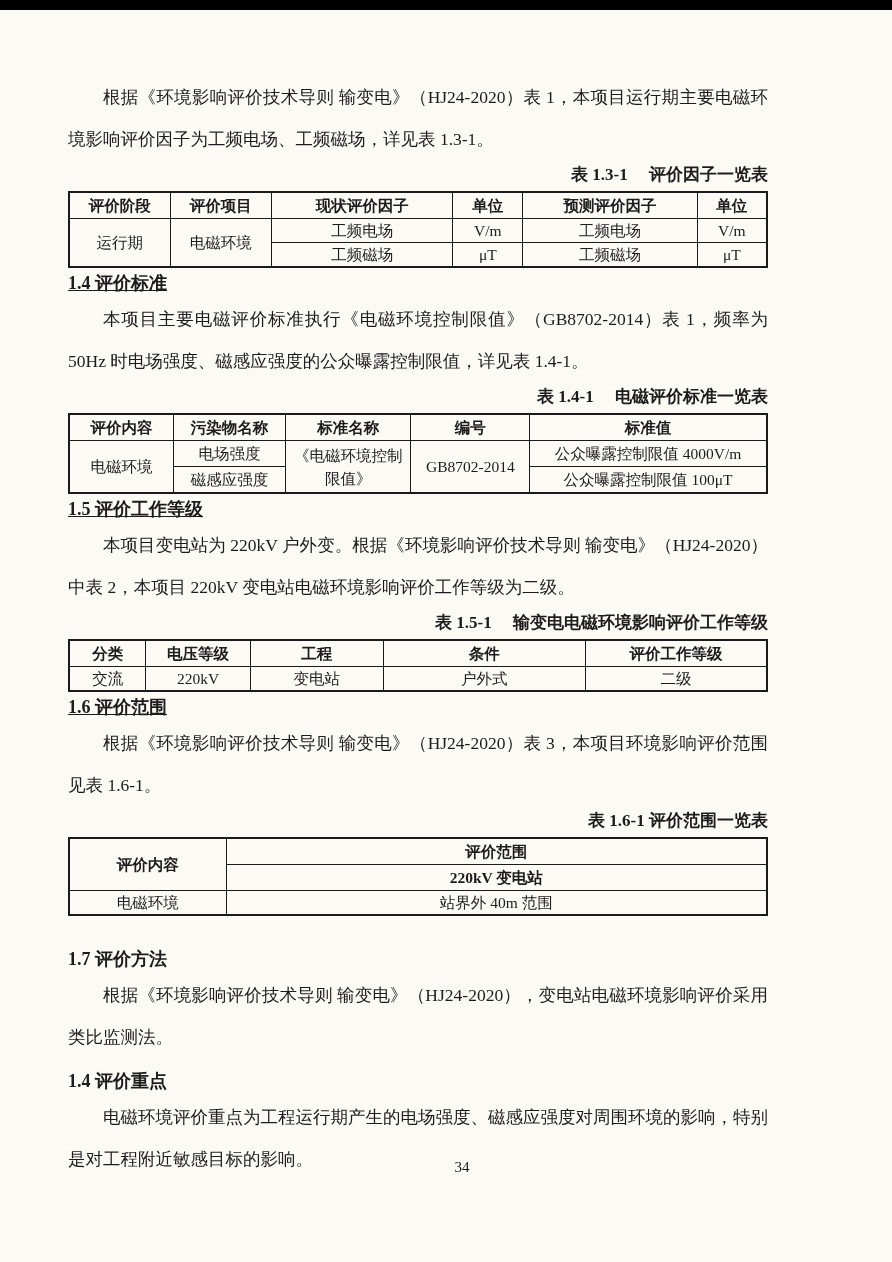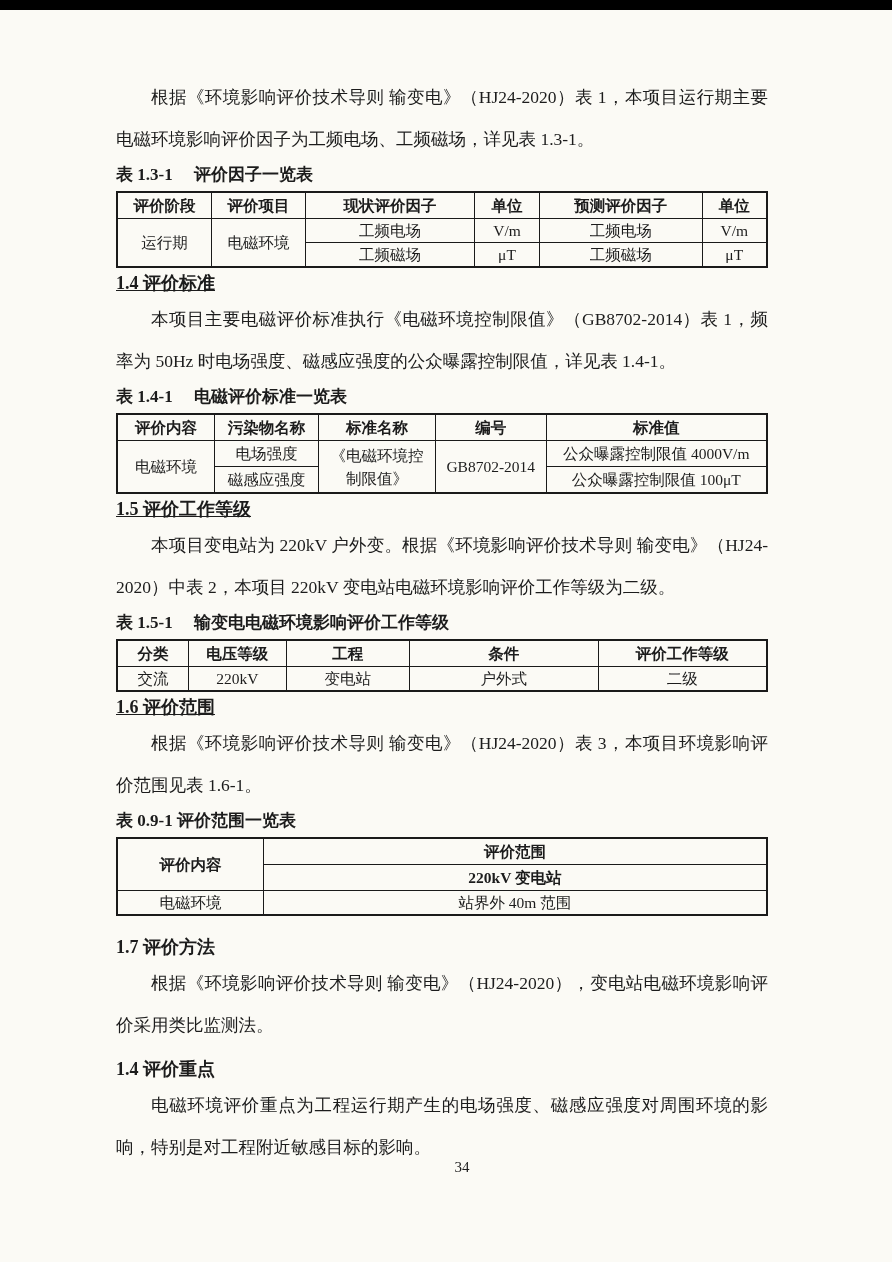--- a/index.html
+++ b/index.html
@@ -11,39 +11,39 @@
     color: #1c1c1c;
     position: relative;
     overflow: hidden;
   }
   .top-bar {
     width: 892px;
     height: 10px;
     background: #000;
   }
   .page {
-    padding: 66px 124px 0 116px;
+    padding: 66px 124px 0 68px;
   }
   p.body-text {
     font-size: 17.5px;
     line-height: 42px;
     text-indent: 2em;
     text-align: justify;
     margin: 0;
   }
   h2.section-heading {
     font-size: 18px;
     font-weight: bold;
     margin: 0;
     line-height: 30px;
   }
   .caption {
     font-size: 17px;
     font-weight: bold;
-    text-align: left;
+    text-align: right;
     line-height: 26px;
     margin: 2px 0 3px 0;
   }
   table {
     width: 100%;
     border-collapse: collapse;
     table-layout: fixed;
     font-size: 15.5px;
     border: 2px solid #1a1a1a;
   }
@@ -174,42 +174,42 @@
       <td>变电站</td>
       <td>户外式</td>
       <td>二级</td>
     </tr>
   </tbody>
     </table>
 
   <h2 class="section-heading mt-table-gap">1.6 评价范围</h2>
   <p class="body-text mt-para-gap">根据《环境影响评价技术导则 输变电》（HJ24-2020）表 3，本项目环境影响评价范围见表 1.6-1。</p>
 
-  <div class="caption">表 0.9-1  评价范围一览表</div>
+  <div class="caption">表 1.6-1  评价范围一览表</div>
   <table>
     <colgroup>
       <col style="width:22.5%">
         <col style="width:77.5%">
     </colgroup>
     <tbody>
         <tr>
       <th rowspan="2">评价内容</th>
       <th>评价范围</th>
     </tr>
     <tr>
       <th>220kV 变电站</th>
     </tr>
     <tr>
       <td>电磁环境</td>
       <td>站界外 40m 范围</td>
     </tr>
   </tbody>
     </table>
 
-  <h2 class="section-heading" style="margin-top:16px">1.7 评价方法</h2>
+  <h2 class="section-heading" style="margin-top:28px">1.7 评价方法</h2>
   <p class="body-text mt-para-gap">根据《环境影响评价技术导则 输变电》（HJ24-2020），变电站电磁环境影响评价采用类比监测法。</p>
 
   <h2 class="section-heading" style="margin-top:8px">1.4 评价重点</h2>
   <p class="body-text mt-para-gap">电磁环境评价重点为工程运行期产生的电场强度、磁感应强度对周围环境的影响，特别是对工程附近敏感目标的影响。</p>
 
 </div>
 
 <div class="page-number">34</div>
 
 </body></html>

